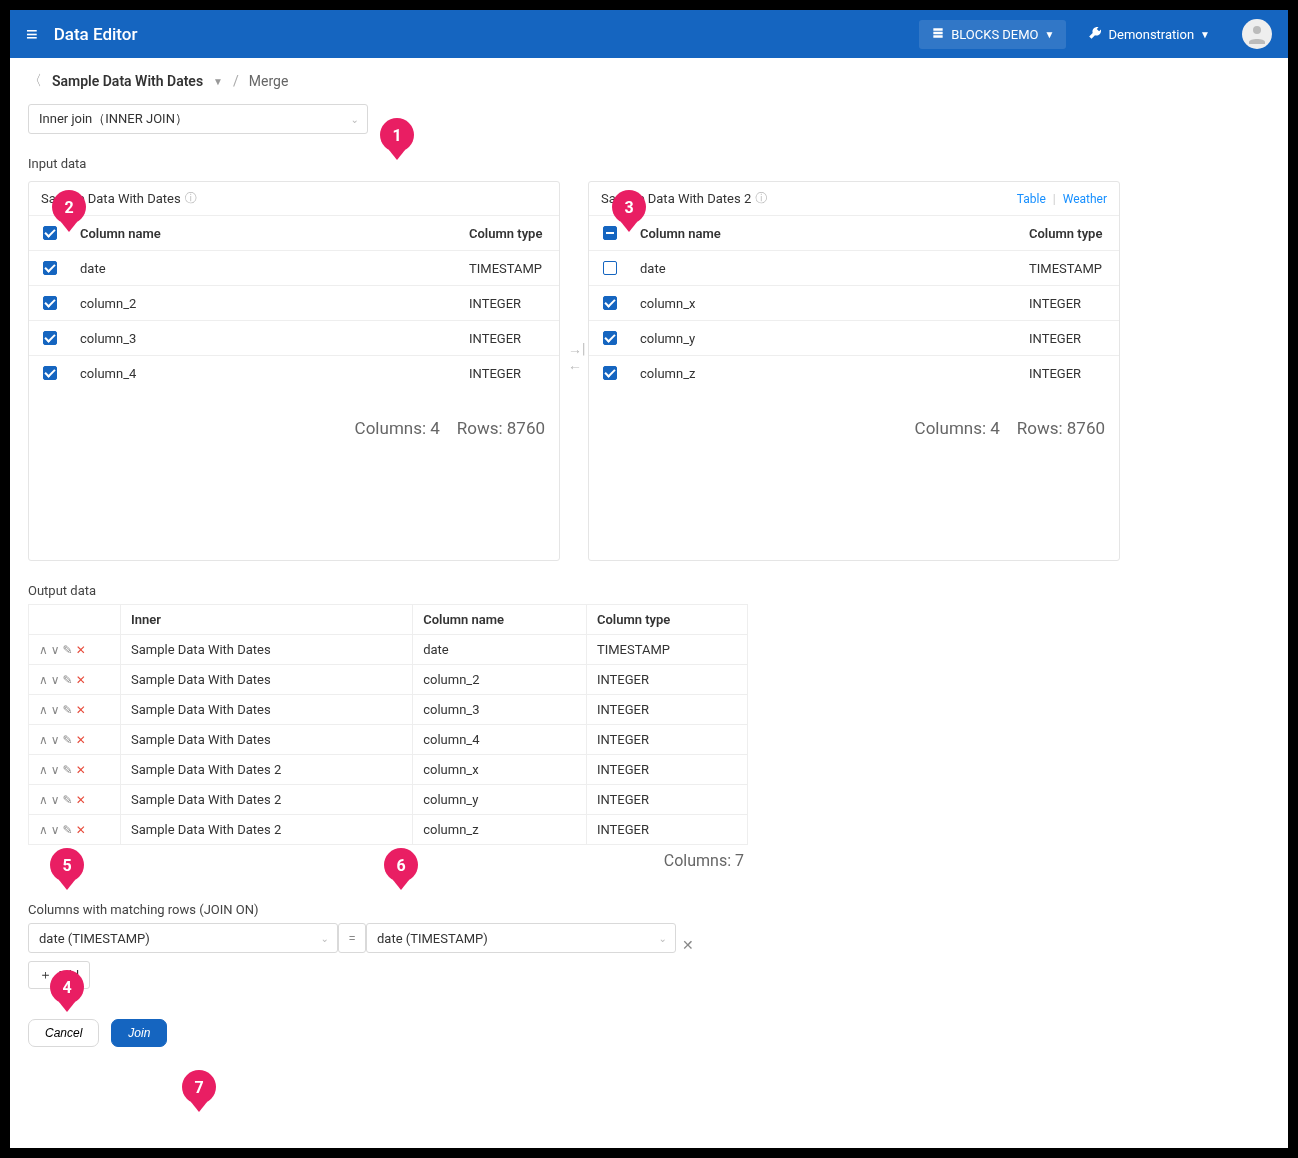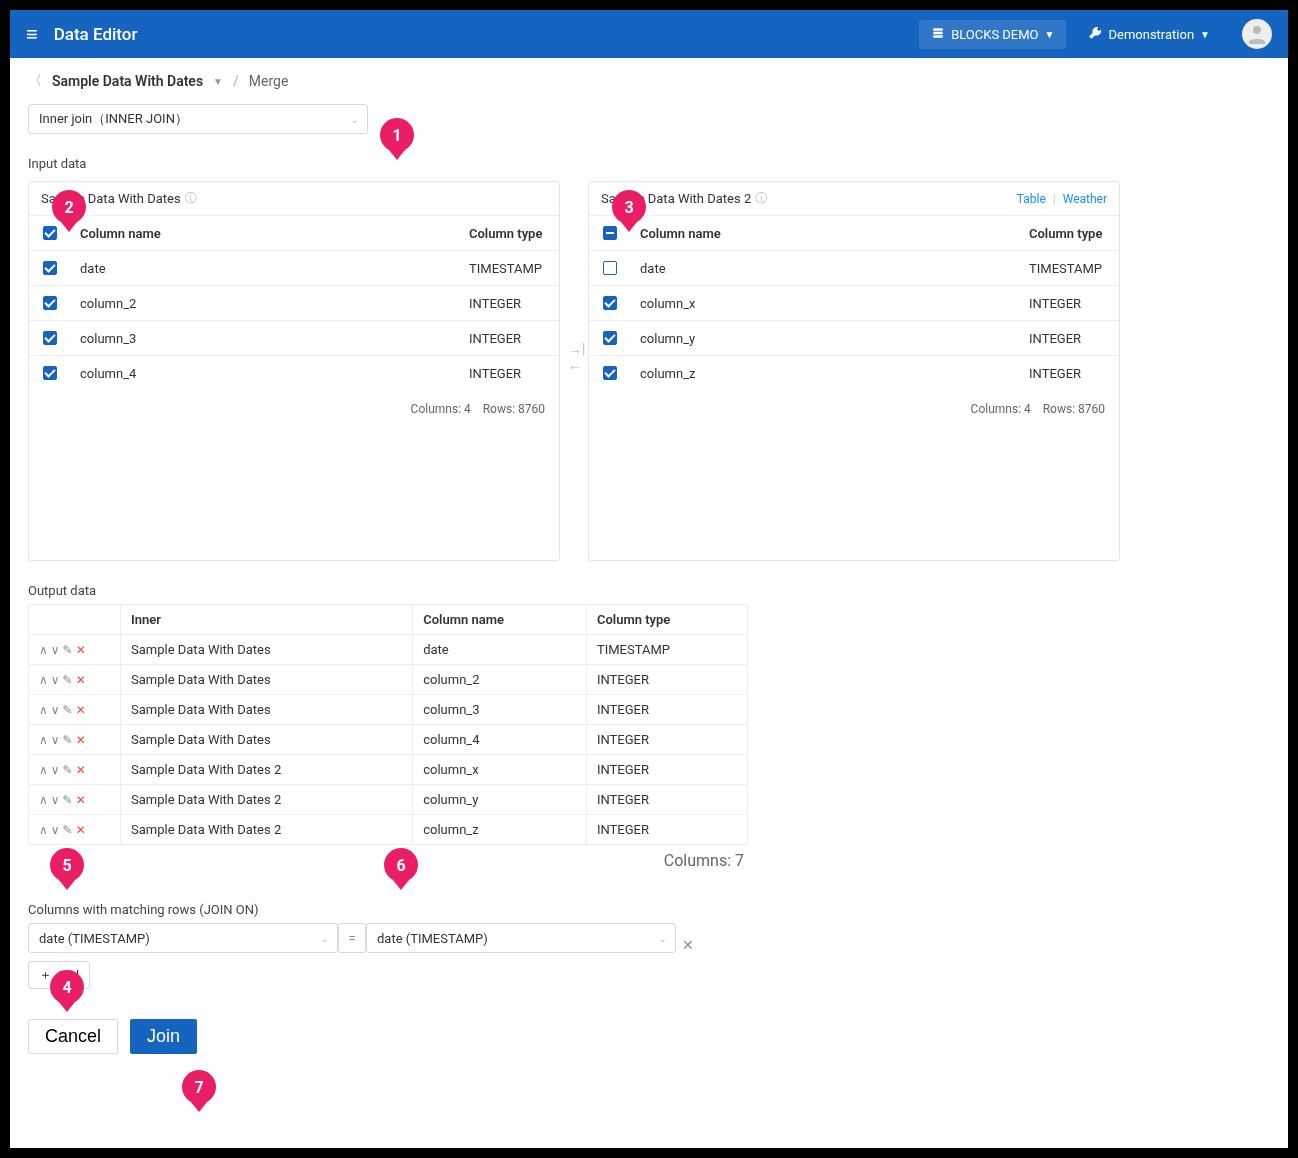--- a/index.html
+++ b/index.html
@@ -107,22 +107,22 @@
     content: ""; position: absolute; left: 3px; top: 0px;
     width: 4px; height: 8px; border: solid #fff; border-width: 0 2px 2px 0;
     transform: rotate(45deg);
   }
   input[type=checkbox].cb.indet { background: #1565c0; }
   input[type=checkbox].cb.indet::after {
     content: ""; position: absolute; left: 2px; top: 5px;
     width: 8px; height: 2px; background: #fff; border: none; transform: none;
   }
   .panel-foot {
-    margin-top: 6px; padding: 6px 14px; text-align: right;
-    color: #666; font-size: 12px;
+    margin-top: 22px; padding: 6px 14px; text-align: right;
+    color: #666; font-size: 17px;
   }
   .merge-arrows {
     display: flex; align-items: center; justify-content: center;
     color: #bbb; font-size: 14px; width: 20px; align-self: center;
     position: absolute; left: 540px; top: 160px;
   }
   table.out { width: 720px; border-collapse: collapse; font-size: 13px; border: 1px solid #eee;}
   table.out th, table.out td {
     border: 1px solid #eee; padding: 7px 10px; text-align: left;
   }
@@ -140,23 +140,24 @@
   }
   .remove-x { color: #888; cursor: pointer; margin-left: 6px; font-size: 14px;}
   .add-btn {
     border: 1px solid #d9d9d9; border-radius: 3px;
     padding: 4px 10px; background: #fff; cursor: pointer;
     font-size: 13px; display: inline-flex; gap: 4px; align-items:center;
     margin-top: 8px;
   }
   .action-row { margin-top: 30px; display: flex; gap: 12px; align-items:center;}
   .btn {
-    border: 1px solid #d9d9d9; border-radius: 2px;
+    border: 1px solid #d9d9d9; border-radius: 7px;
     padding: 6px 16px; background: #fff; cursor: pointer;
-    font-size: 18px;
+    font-size: 12px;
+    font-style: italic;
   }
   .btn.primary { background: #1565c0; color: #fff; border-color: #1565c0; font-weight: 500;}
   .marker {
     position: absolute; width: 34px; height: 46px; z-index: 100;
     pointer-events: none;
   }
   .marker .pin {
     width: 34px; height: 34px; background: #e91e63; border-radius: 50%;
     color: #fff; font-weight: 700; font-size: 16px;
     display: flex; align-items: center; justify-content: center;

